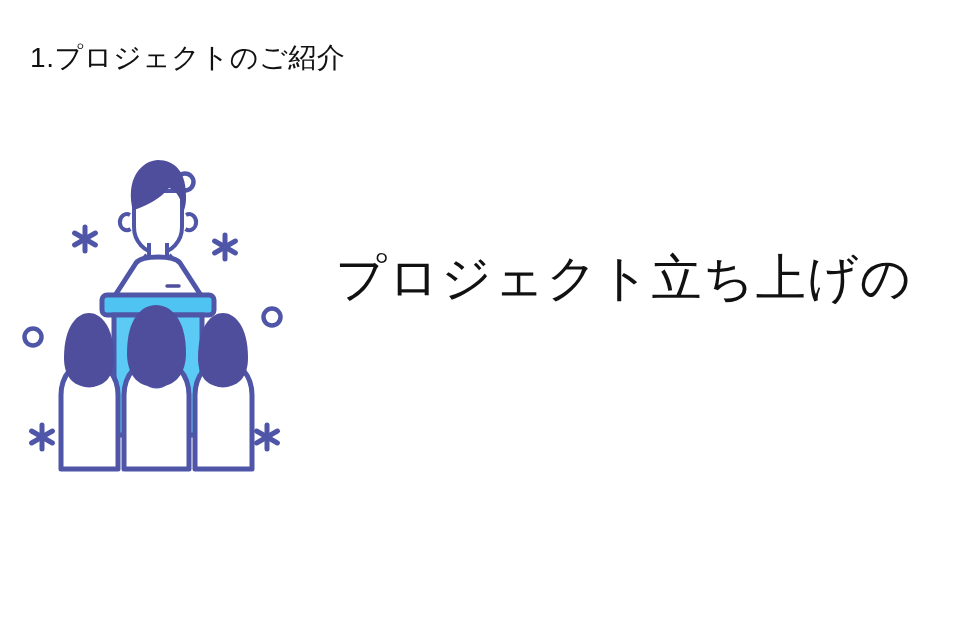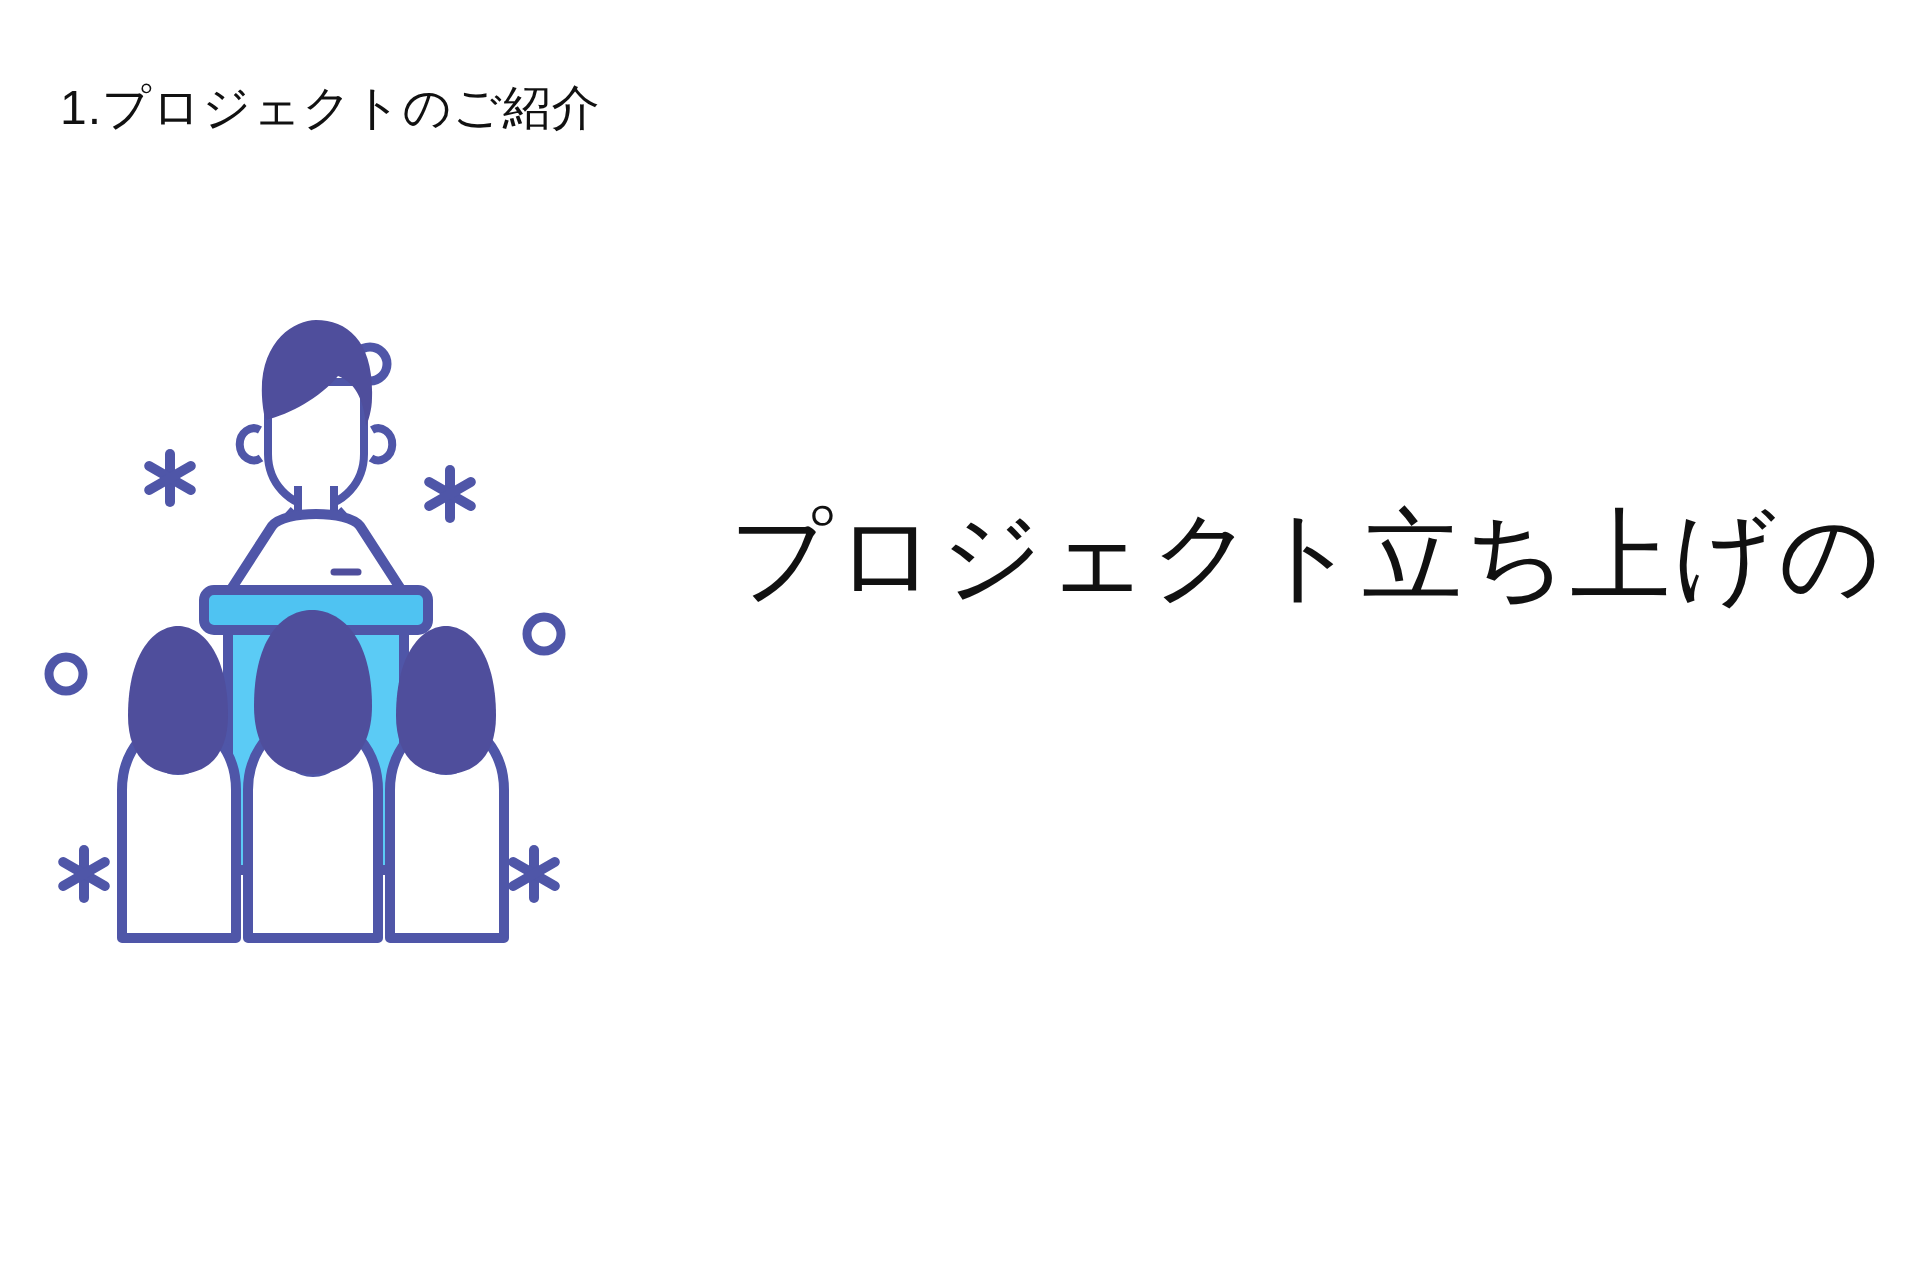--- a/index.html
+++ b/index.html
@@ -20,40 +20,40 @@
     left: 0;
     top: 0;
     width: 956px;
     height: 637px;
     background: #ffffff;
   }
   #slide-title {
     position: absolute;
     left: 30px;
     top: 40px;
-    font-size: 24px;
+    font-size: 28px;
     line-height: 1.25;
     color: #111111;
     font-weight: 400;
     letter-spacing: 0.02em;
     white-space: nowrap;
   }
   #illustration {
     position: absolute;
     left: 14px;
     top: 155px;
     width: 292px;
     height: 330px;
   }
   #headline {
     position: absolute;
     left: 306px;
     top: 243px;
     width: 636px;
-    text-align: right;
+    text-align: center;
     font-size: 50px;
     line-height: 1.42;
     color: #111111;
     font-weight: 400;
     letter-spacing: 0.03em;
   }
   #headline .hl-line {
     display: block;
   }
 </style>

